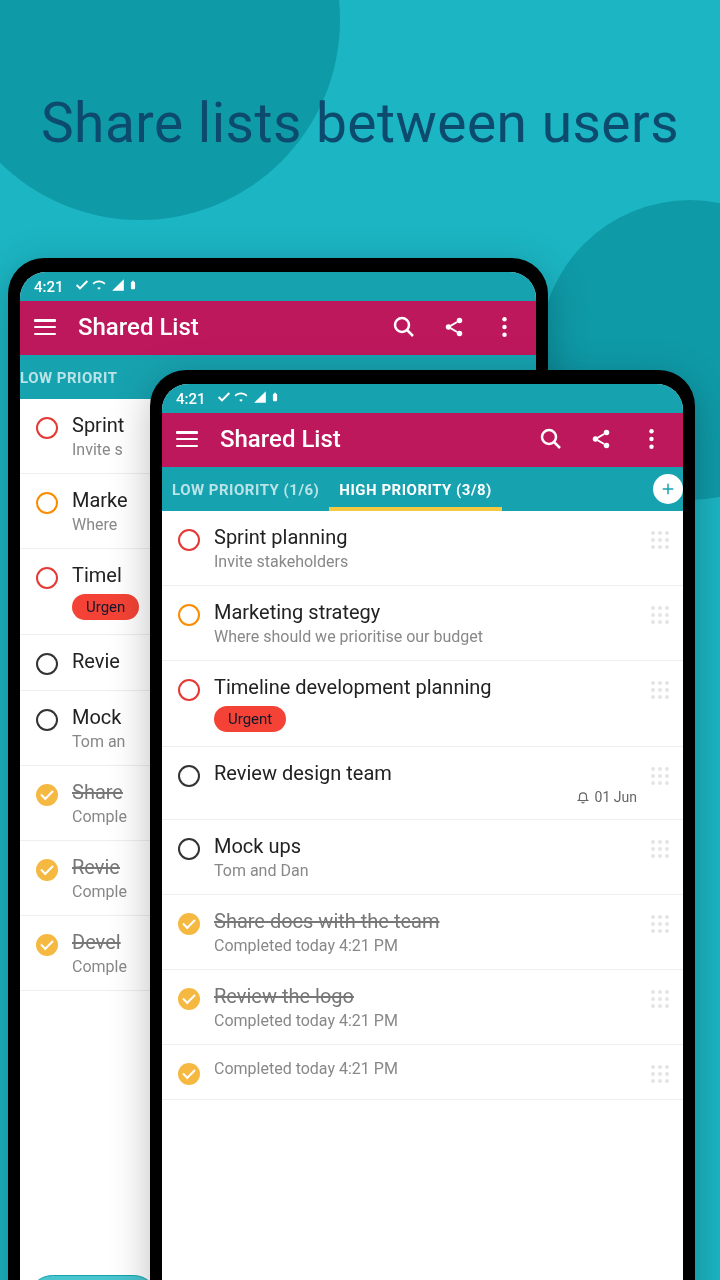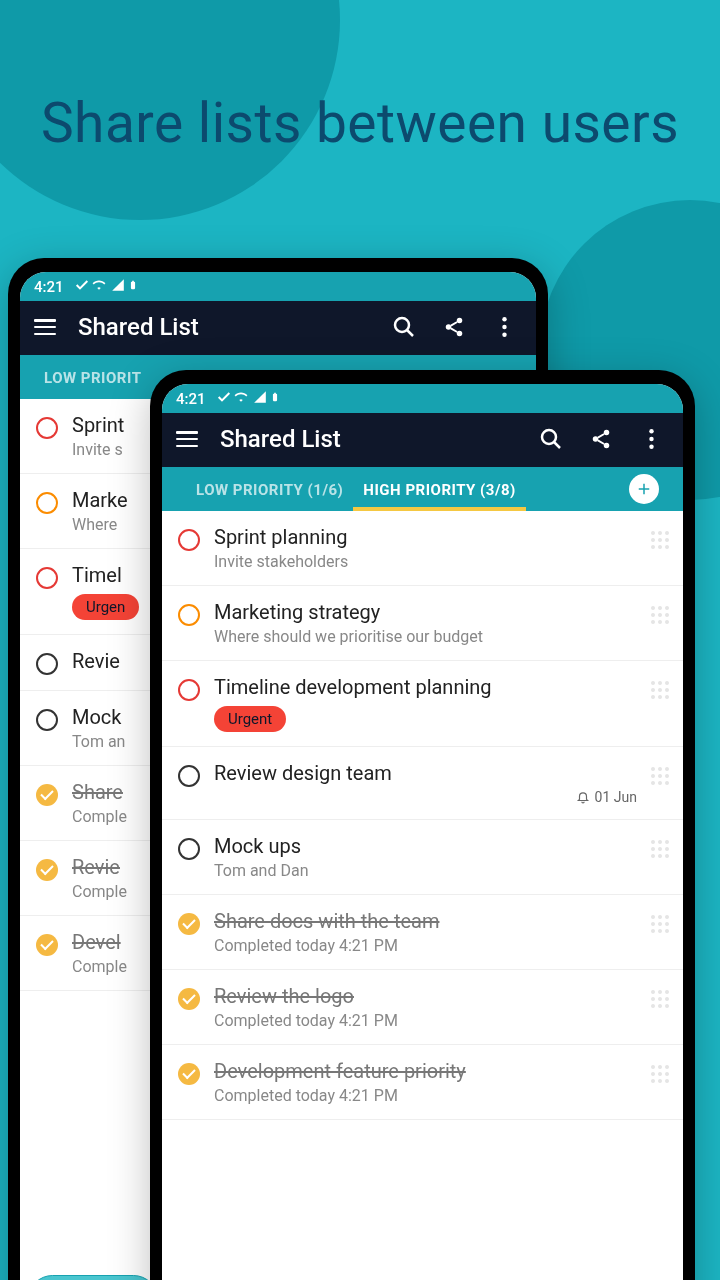--- a/index.html
+++ b/index.html
@@ -14,28 +14,28 @@
 
 .phone { position:absolute; background:#000; border-radius:36px; padding:14px 12px 0 12px; box-shadow:0 10px 40px rgba(0,0,0,0.25); }
 .phone-back { top:258px; left:8px; width:540px; height:1080px; z-index:2; }
 .phone-front { top:370px; left:150px; width:545px; height:1020px; z-index:3; }
 .screen { background:#fff; border-radius:26px 26px 0 0; overflow:hidden; height:100%; display:flex; flex-direction:column; }
 
 .statusbar { background:#17A2B0; color:#fff; display:flex; justify-content:flex-start; align-items:center; padding:5px 14px 4px; font-size:15px; font-weight:500; }
 .sb-left { display:flex; align-items:center; gap:10px; }
 .sb-right { display:flex; align-items:center; gap:2px; }
 
-.appbar { background:#0f172a; color:#fff; display:flex; align-items:center; padding:12px 14px 14px; gap:22px; }
+.appbar { background:#be185d; color:#fff; display:flex; align-items:center; padding:12px 14px 14px; gap:22px; }
 .hamburger-icon { width:22px; height:16px; display:flex; flex-direction:column; justify-content:space-between; }
 .hamburger-icon span { display:block; height:2.5px; background:#fff; border-radius:1px; }
 .app-title { font-size:24px; font-weight:500; flex:1; }
 .appbar-actions { display:flex; align-items:center; gap:26px; margin-right:6px; }
 .icon-btn { width:24px; height:24px; display:flex; align-items:center; justify-content:center; color:#fff; }
 
-.tabbar { background:#17A2B0; display:flex; align-items:center; padding:0 24px; }
+.tabbar { background:#17A2B0; display:flex; align-items:center; padding:0 0; }
 .tab { color:rgba(255,255,255,0.7); font-size:15px; font-weight:700; letter-spacing:0.5px; padding:14px 10px 12px; position:relative; }
 .tab.active { color:#fff; }
 .tab.active::after { content:''; position:absolute; left:0; right:0; bottom:0; height:4px; background:#F5C842; }
 .tab-add { margin-left:auto; width:30px; height:30px; border-radius:50%; background:#fff; display:flex; align-items:center; justify-content:center; }
 .tab-add svg { fill:#17A2B0; }
 
 .list { flex:1; background:#fff; overflow:hidden; }
 .item { display:flex; align-items:flex-start; padding:14px 12px 14px 16px; border-bottom:1px solid #eee; gap:14px; }
 .circ { width:22px; height:22px; border-radius:50%; margin-top:4px; flex-shrink:0; border:2.5px solid #333; }
 .circ.red { border-color:#E53935; }
@@ -374,21 +374,20 @@
             <span></span>
             <span></span>
             <span></span>
             <span></span>
             <span></span>
           </div>
       </div>
       <div class="item">
         <div class="circ done"></div>
         <div class="item-body">
-            <div class="item-title struck">Development feature priority</div>
             <div class="item-sub">Completed today 4:21 PM</div>
           </div>
         <div class="handle">
             <span></span>
             <span></span>
             <span></span>
             <span></span>
             <span></span>
             <span></span>
             <span></span>

